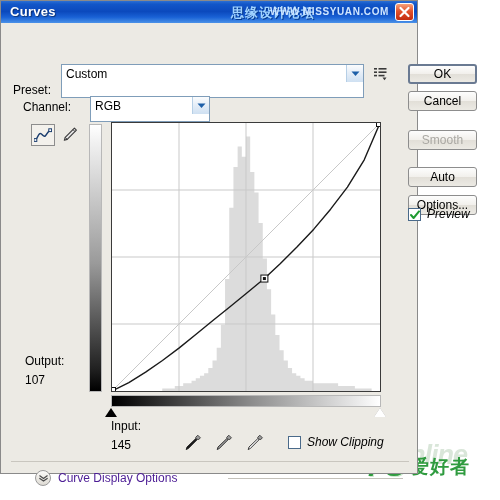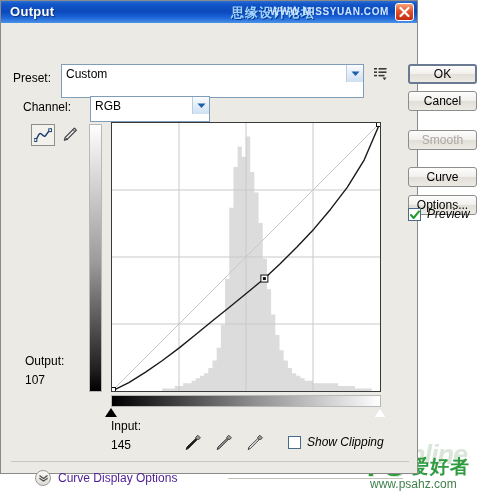--- a/index.html
+++ b/index.html
@@ -146,21 +146,21 @@
 
   
   .lbl {
     position: absolute;
     font-size: 12px;
     color: #000000;
     white-space: nowrap;
   }
 
   
-  #preset-label { left: 12px; top: 48px; }
+  #preset-label { left: 12px; top: 60px; }
   #preset-select {
     position: absolute;
     left: 60px;
     top: 41px;
     width: 303px;
     height: 34px;
     background: #ffffff;
     border: 1px solid #7f9db9;
     box-sizing: border-box;
     font-size: 12px;
@@ -350,27 +350,26 @@
 </style>
 </head>
 <body>
 
 <div id="page">
 
   <div id="bottom-watermark">
     <div class="pc-online">pconline</div>
     <div class="ps-logo">PS</div>
     <div class="ps-cn">爱好者</div>
-    <div class="ps-url">www.psahz.com</div>
   </div>
 
   <div id="dialog">
 
     <div class="titlebar">
-      <div class="titlebar-text">Output</div>
+      <div class="titlebar-text">Curves</div>
       <div class="wm-cn">思缘设计论坛</div>
       <div class="wm-url">WWW.MISSYUAN.COM</div>
       <div class="close-btn">
         <svg width="13" height="12" viewBox="0 0 13 12" aria-hidden="true">
           <path d="M2.5 2 L10.5 10 M10.5 2 L2.5 10" stroke="#ffffff" stroke-width="2.2" stroke-linecap="round" fill="none"></path>
         </svg>
       </div>
     </div>
 
     <div class="dlg-body">
@@ -471,21 +470,21 @@
       </div>
 
       <div id="show-clipping-row">
         <span class="cb"></span>
         <span class="cb-text">Show Clipping</span>
       </div>
 
       <div class="btn" id="btn-ok">OK</div>
       <div class="btn" id="btn-cancel">Cancel</div>
       <div class="btn" id="btn-smooth">Smooth</div>
-      <div class="btn" id="btn-auto">Curve</div>
+      <div class="btn" id="btn-auto">Auto</div>
       <div class="btn" id="btn-options">Options...</div>
 
       <div id="preview-row">
         <span class="cb">
           <svg width="10" height="10" viewBox="0 0 10 10" aria-hidden="true">
             <path d="M1 5 L3.6 8 L9 1.4" stroke="#1f9b30" stroke-width="2" fill="none" stroke-linecap="round" stroke-linejoin="round"></path>
           </svg>
         </span>
         <span class="cb-text">Preview</span>
       </div>

